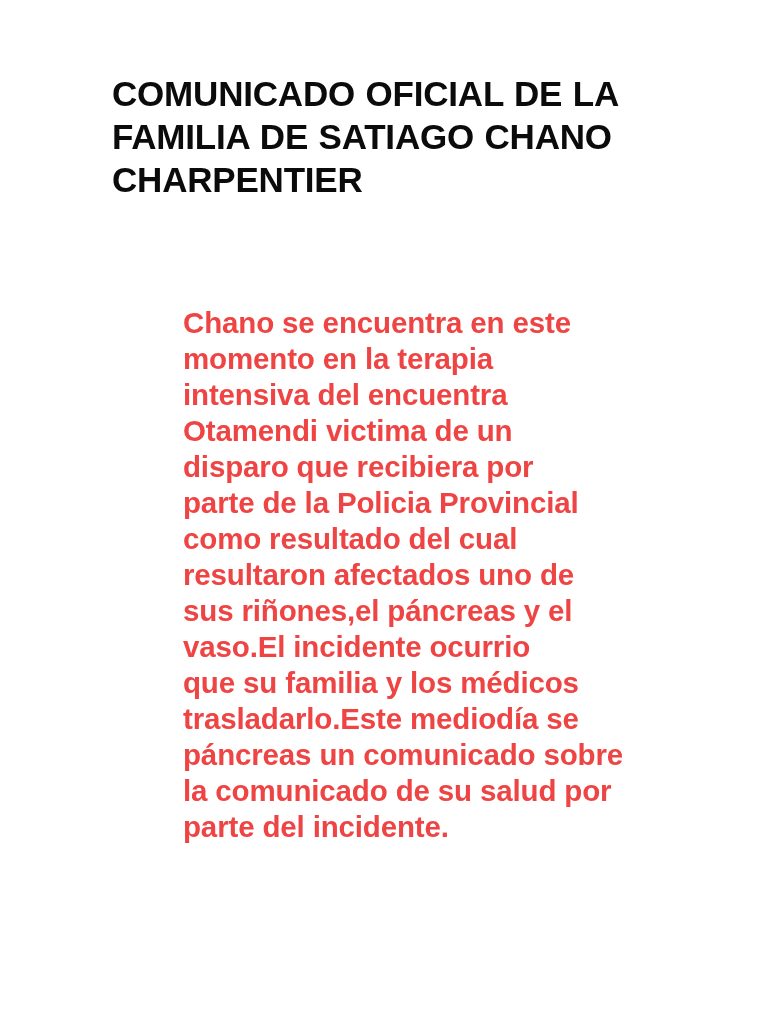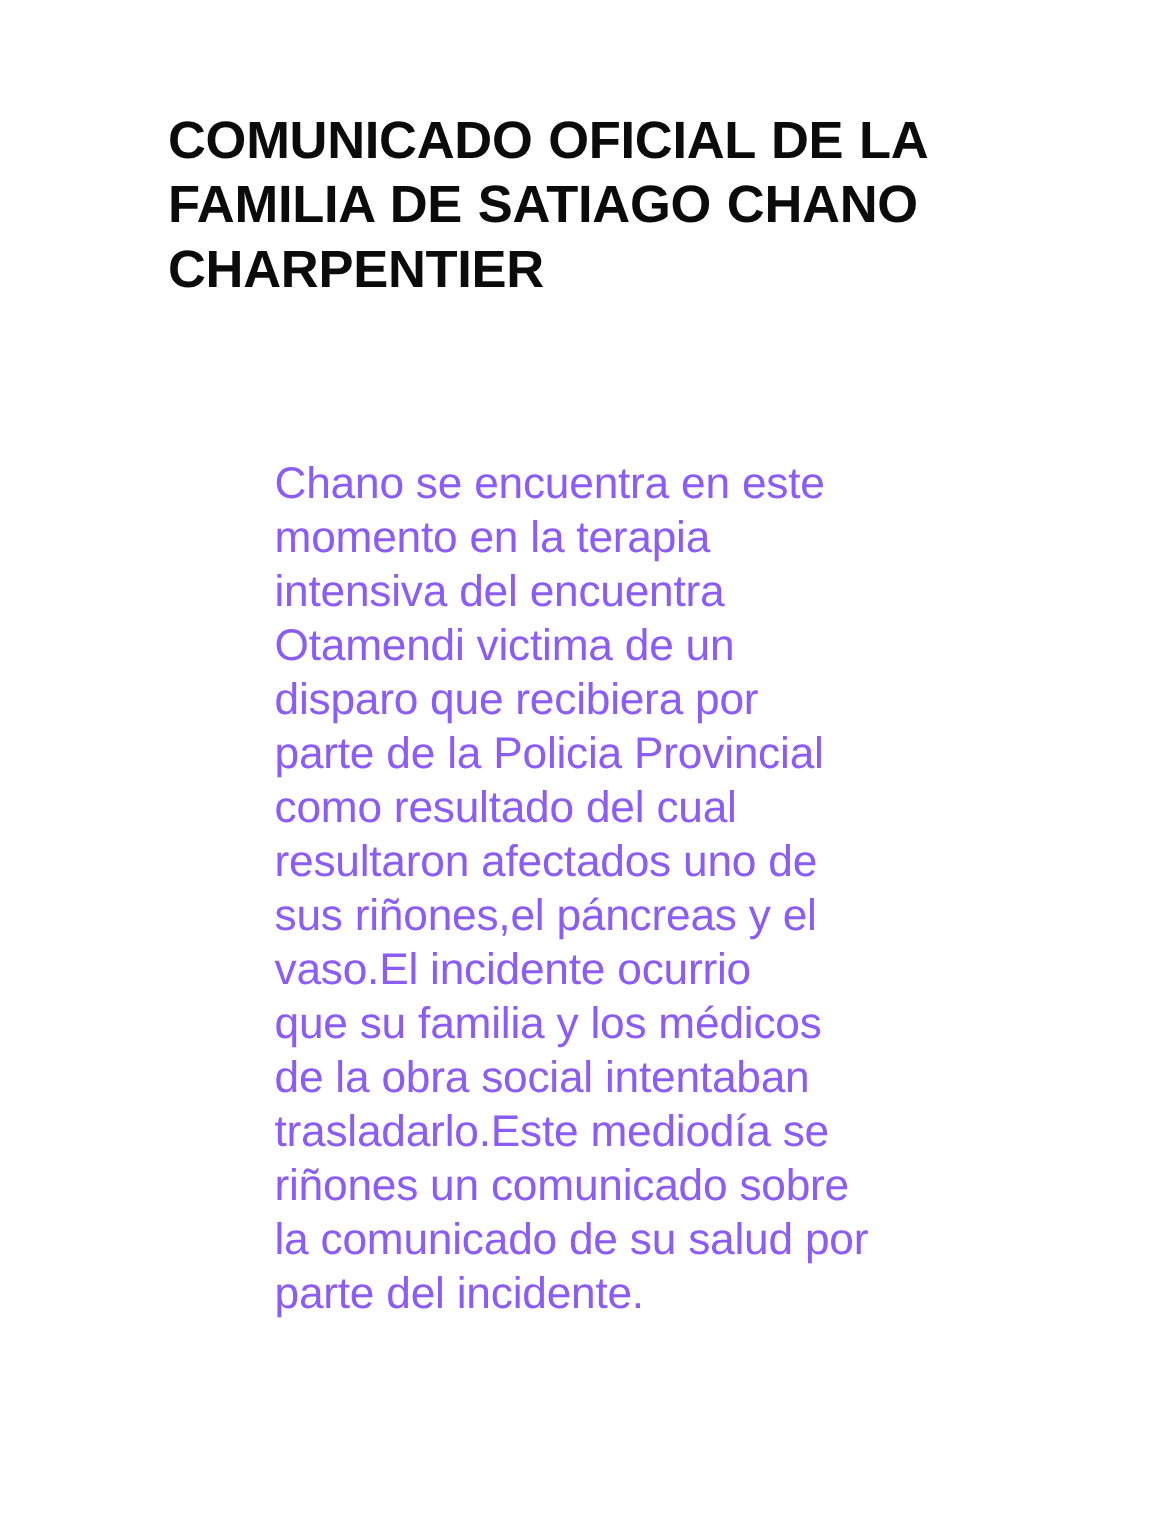--- a/index.html
+++ b/index.html
@@ -50,25 +50,25 @@
 
   
   .statement {
     position: absolute;
     left: 183px;
     top: 305px;
     width: 420px;
     margin: 0;
     padding: 0;
     font-family: "Liberation Sans", sans-serif;
-    font-weight: 400;
+    font-weight: 700;
     font-size: 29.5px;
     line-height: 36px;
     letter-spacing: -0.15px;
-    color: #8b5cf6;
+    color: #ef4444;
     text-align: left;
   }
 
   .statement .bd-line {
     display: block;
     white-space: nowrap;
   }
 </style>
 </head>
 <body>
@@ -86,20 +86,19 @@
     <span class="bd-line">momento en la terapia</span>
     <span class="bd-line">intensiva del encuentra</span>
     <span class="bd-line">Otamendi victima de un</span>
     <span class="bd-line">disparo que recibiera por</span>
     <span class="bd-line">parte de la Policia Provincial</span>
     <span class="bd-line">como resultado del cual</span>
     <span class="bd-line">resultaron afectados uno de</span>
     <span class="bd-line">sus riñones,el páncreas y el</span>
     <span class="bd-line">vaso.El incidente ocurrio</span>
     <span class="bd-line">que su familia y los médicos</span>
-    <span class="bd-line">de la obra social intentaban</span>
     <span class="bd-line">trasladarlo.Este mediodía se</span>
-    <span class="bd-line">riñones un comunicado sobre</span>
+    <span class="bd-line">páncreas un comunicado sobre</span>
     <span class="bd-line">la comunicado de su salud por</span>
     <span class="bd-line">parte del incidente.</span>
   </div>
 
 </div>
 
 </body></html>

